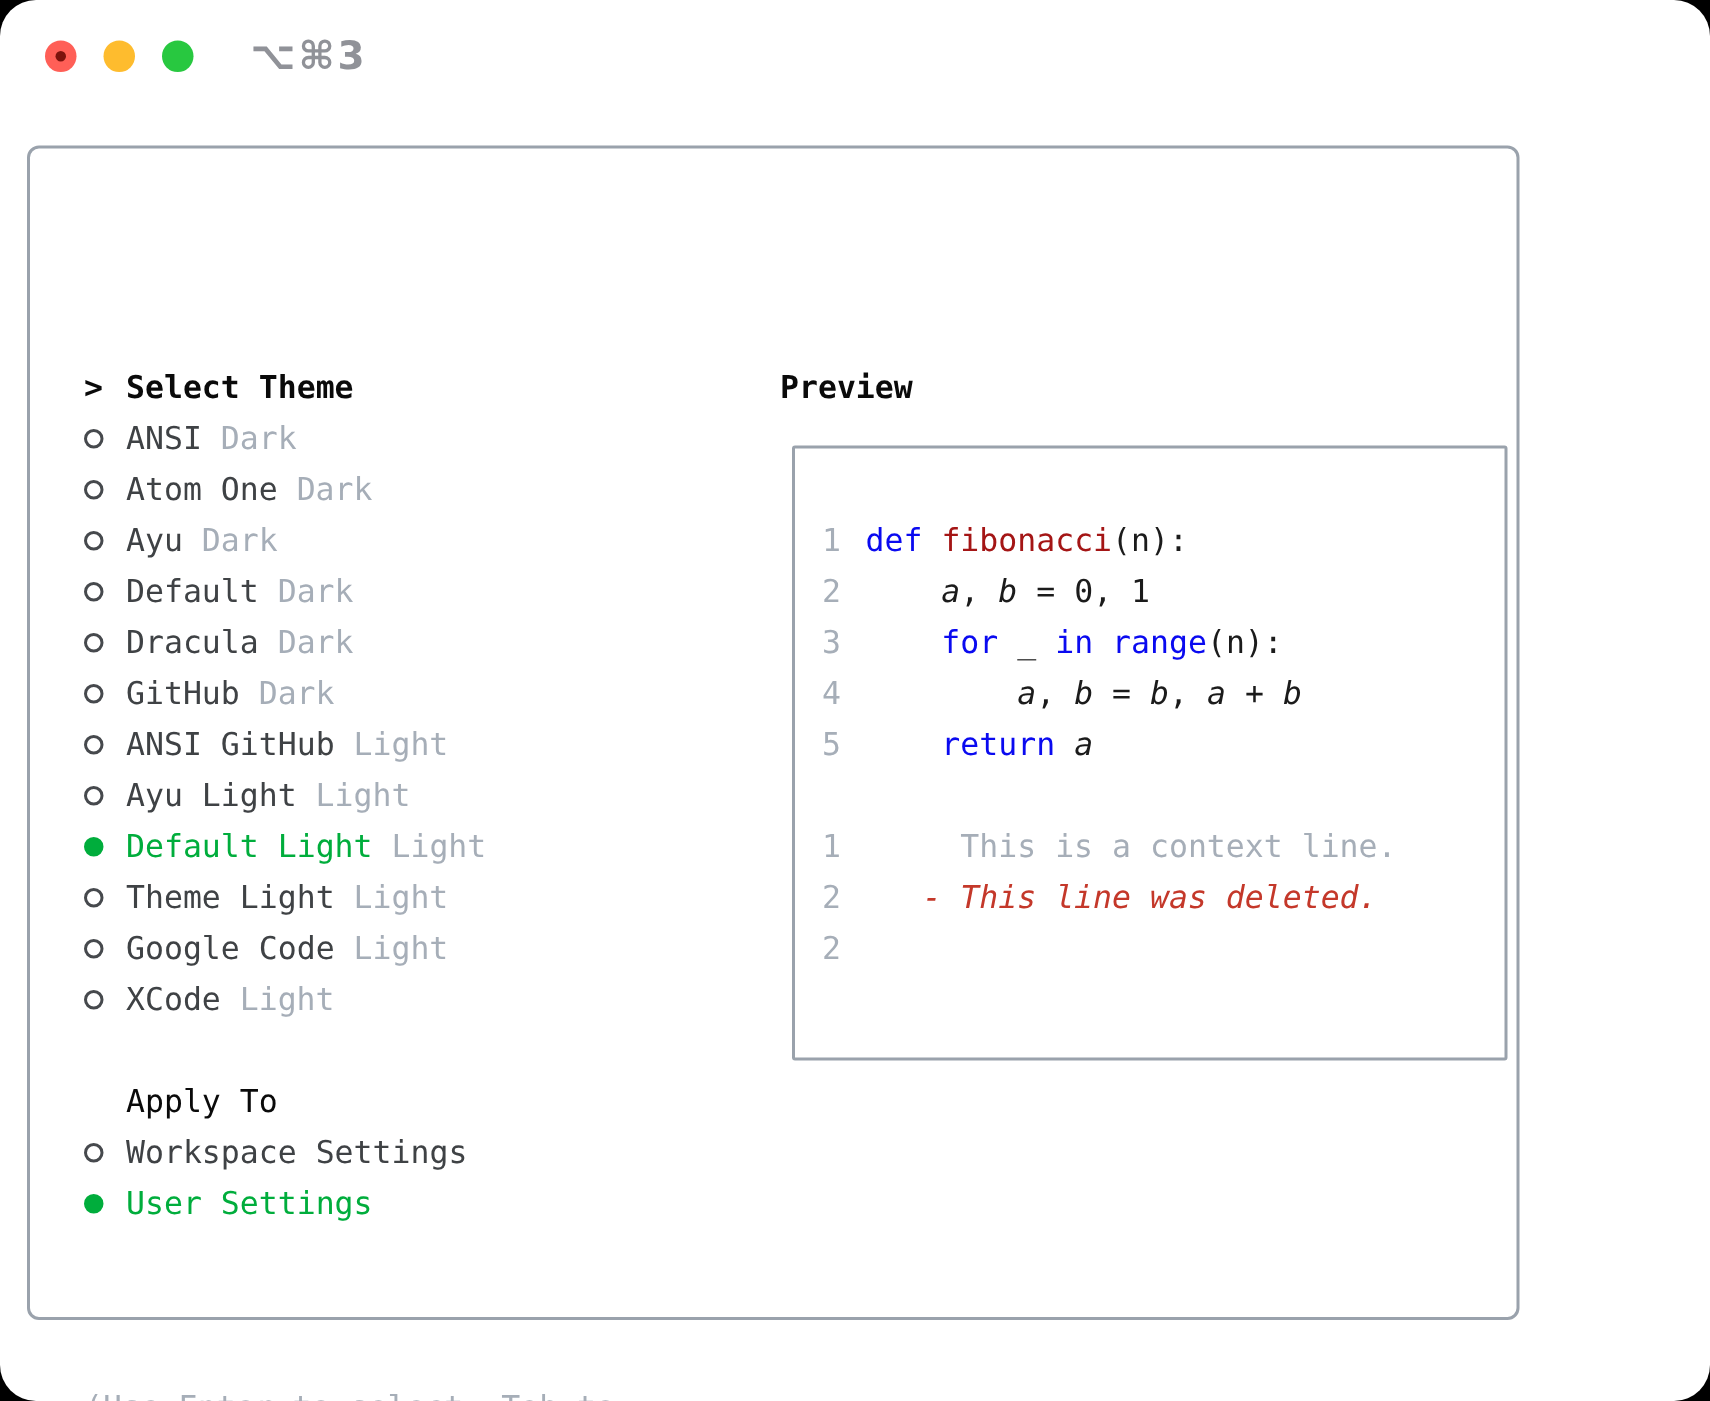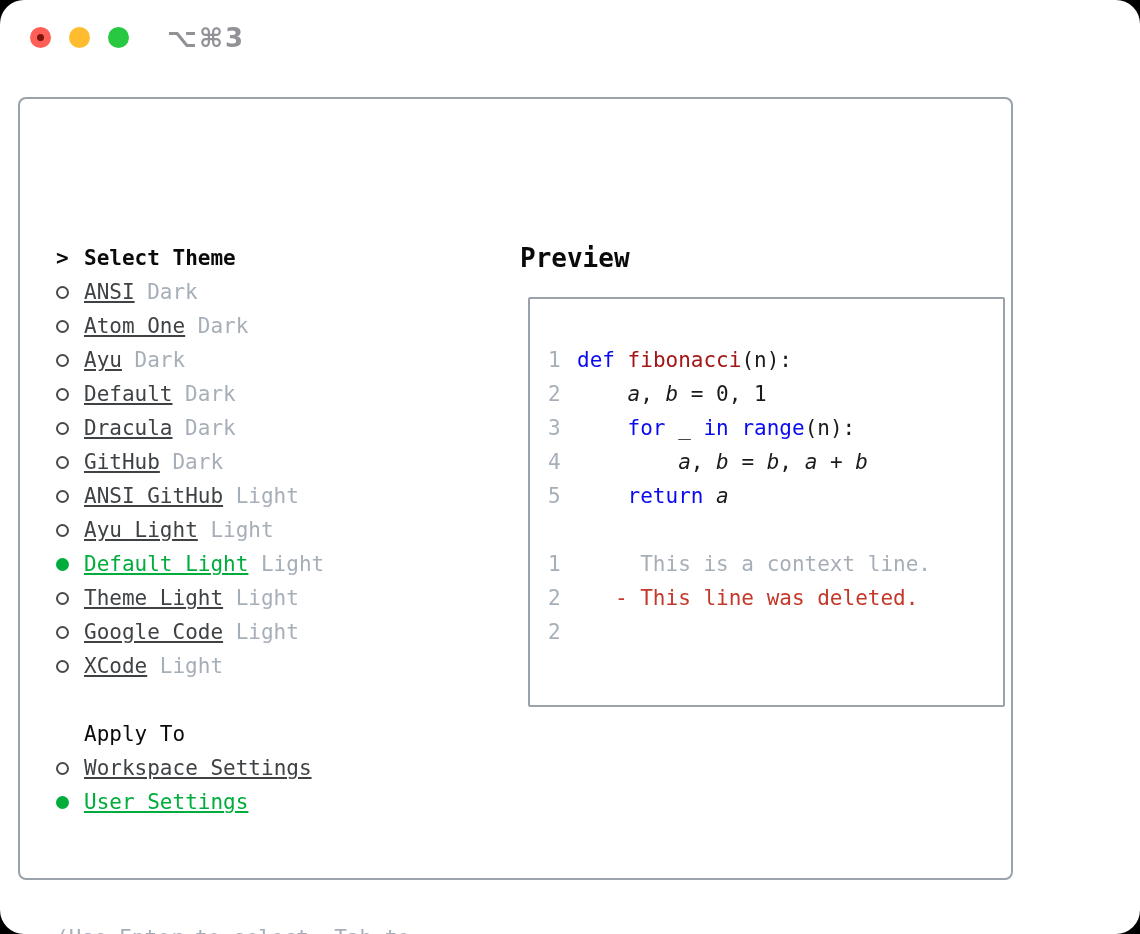--- a/index.html
+++ b/index.html
@@ -29,45 +29,45 @@
     position:absolute;left:18px;top:97px;width:995px;height:783px;
     border:2px solid var(--border);border-radius:8px;background:#fff;
   }
   .row{display:flex;align-items:center;height:34px;font-size:21px;color:var(--dark);white-space:pre;}
   .marker{display:inline-flex;align-items:center;width:28px;flex:0 0 28px;}
   .prompt{color:#0a0a0a;font-weight:bold;}
   .hdr{color:#0a0a0a;font-weight:bold;text-align:right;}
   .subhdr{color:#0a0a0a;}
   .dot{width:13px;height:13px;border:2px solid #46494d;border-radius:50%;}
   .dot.sel{background:var(--green);border-color:var(--green);}
-  .nm{color:var(--dark);text-decoration:underline;}
+  .nm{color:var(--dark);}
   .nm.sel{color:var(--green);}
   .tag{color:var(--gray);margin-left:12.6px;}
   .col-left{position:absolute;left:36px;top:142px;}
   .blank-row{height:34px;}
   .hint{font-size:21px;line-height:34px;color:var(--gray);white-space:pre;}
   
   .preview-label{
     position:absolute;left:500px;top:142px;height:34px;line-height:34px;
-    font-size:26px;font-weight:bold;color:#0a0a0a;
+    font-size:21px;font-weight:bold;color:#0a0a0a;
   }
   .preview-box{
     position:absolute;left:508px;top:198px;width:477px;height:410px;
     border:2px solid var(--border);border-radius:2px;background:#fff;
     padding:44px 0 0 18px;overflow:hidden;
   }
   .pline{display:flex;height:34px;line-height:34px;font-size:21px;}
   .ln{width:29px;flex:0 0 29px;color:var(--gray);}
   .ptx{white-space:pre;color:#1b1b1b;}
   .tk-kw{color:var(--blue);}
   .tk-fn{color:var(--darkred);}
   .tk-var{font-style:italic;}
   .tk-p{color:#1b1b1b;}
   .tk-ctx{color:var(--gray);}
-  .tk-del{color:var(--red);}
+  .tk-del{color:var(--red);font-style:italic;}
   .tk-add{color:var(--green-bright);}
 </style>
 </head>
 <body>
 
 <div class="window">
 
   <div class="titlebar">
     <div class="tl tl-red">
         <div class="inner-dot"></div>

